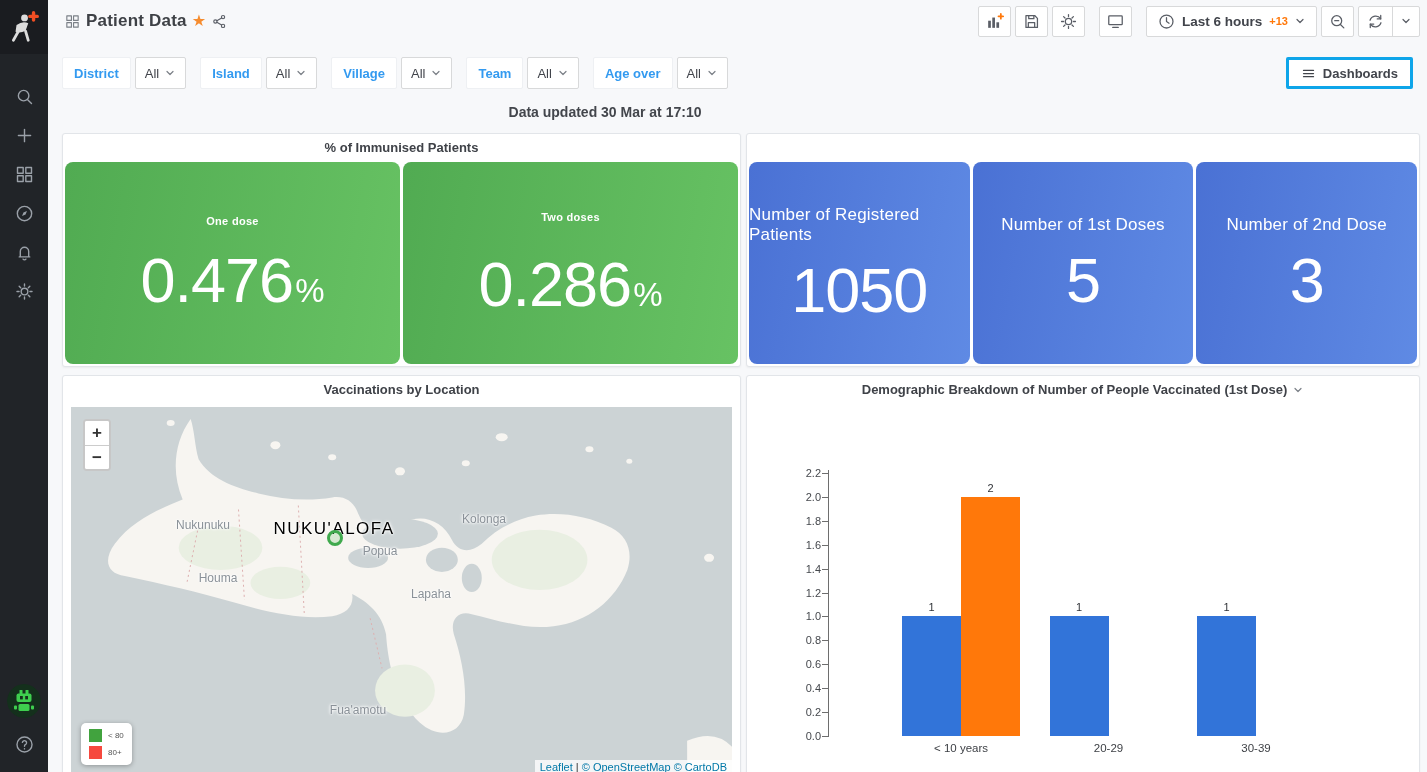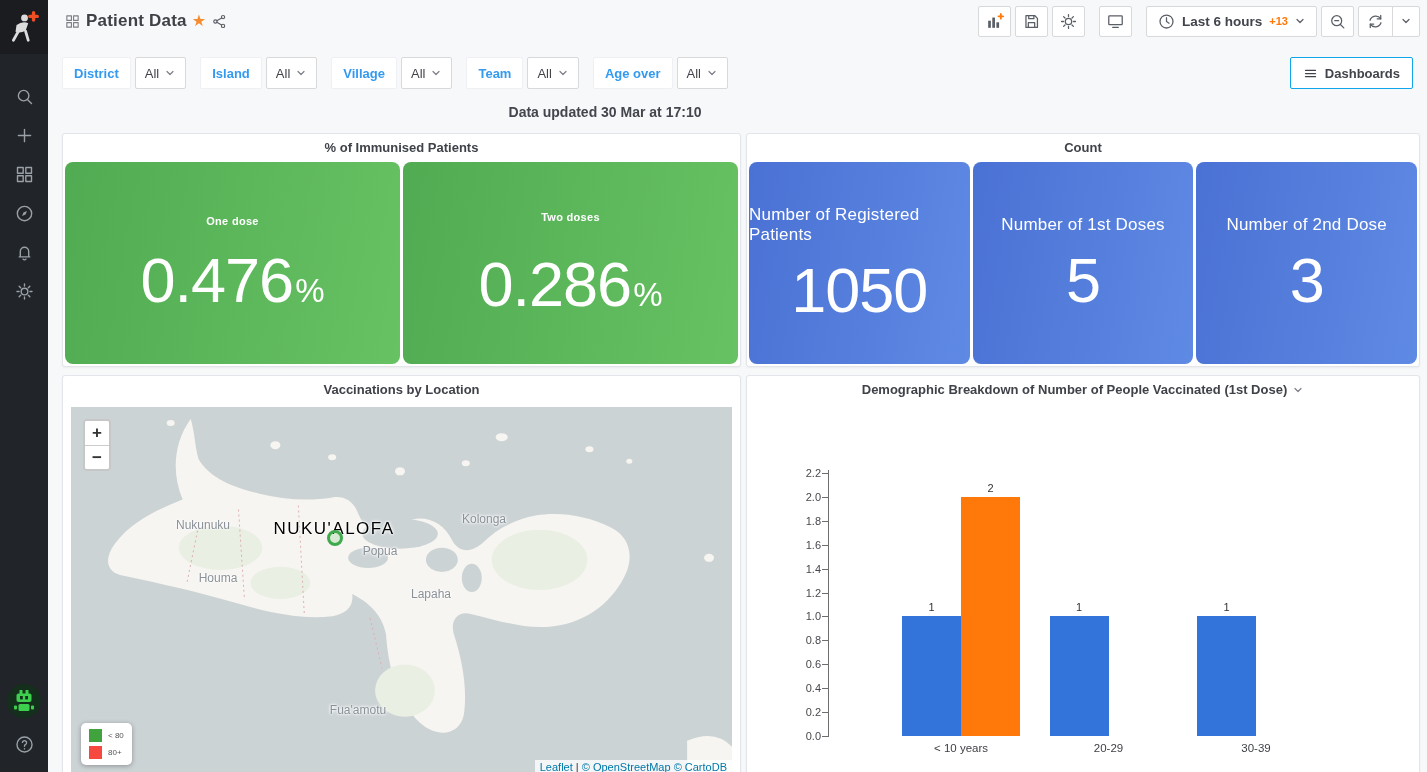--- a/index.html
+++ b/index.html
@@ -43,21 +43,21 @@
   .split .seg + .seg { border-left:1px solid #d8d9da; }
   
   .submenu { position:absolute; left:62px; top:57px; right:7px; height:32px; }
   .filter-row { display:flex; gap:14px; }
   .filter { display:flex; gap:4px; }
   .f-label { background:#fff; border:1px solid #eef0f3; border-radius:2px; padding:0 11px; height:32px;
              display:flex; align-items:center; font-size:13px; font-weight:bold; color:#339af0; }
   .f-value { background:#fff; border:1px solid #d8d9da; border-radius:2px; padding:12px 9px; height:32px;
              display:flex; align-items:center; gap:5px; font-size:13px; color:#41444b; cursor:pointer; }
   .f-value .caret { color:#7b8087; }
-  .dash-btn { position:absolute; right:7px; top:0; height:32px; background:#fff; border:1px solid #0ea5e9; border-radius:2px;
+  .dash-btn { position:absolute; right:7px; top:0; height:32px; background:#fff; border:3px solid #0ea5e9; border-radius:2px;
               display:flex; align-items:center; gap:7px; padding:0 12px; font-size:13px; font-weight:bold; color:#41444b; cursor:pointer; }
   .dash-btn svg { width:15px; height:15px; stroke-width:2; }
   
   .notice { position:absolute; left:48px; top:104px; width:1114px; text-align:center;
             font-size:14px; font-weight:bold; color:#43464c; }
   
   .panel { position:absolute; background:#fff; border:1px solid #e2e5e9; border-radius:3px;
            box-shadow:0 1px 2px rgba(0,0,0,.05); }
   #panel-immunised { left:62px; top:133px; width:679px; height:234px; }
   #panel-count     { left:746px; top:133px; width:674px; height:234px; }
@@ -340,21 +340,20 @@
           <div class="t-label">Two doses</div>
           <div class="t-value">
             <span class="t-num">0.286</span>
             <span class="t-unit">%</span>
           </div>
         </div>
       </div>
   </section>
 
   <section class="panel" id="panel-count">
-    <div class="panel-header">Count</div>
     <div class="tiles" id="count-tiles">
         <div class="tile count" style="background-image: linear-gradient(100deg, rgb(74, 113, 212), rgb(95, 138, 228));">
           <div class="t-label">Number of Registered Patients</div>
           <div class="t-value">
             <span class="t-num">1050</span>
           </div>
         </div>
         <div class="tile count" style="background-image: linear-gradient(100deg, rgb(74, 113, 212), rgb(95, 138, 228));">
           <div class="t-label">Number of 1st Doses</div>
           <div class="t-value">

